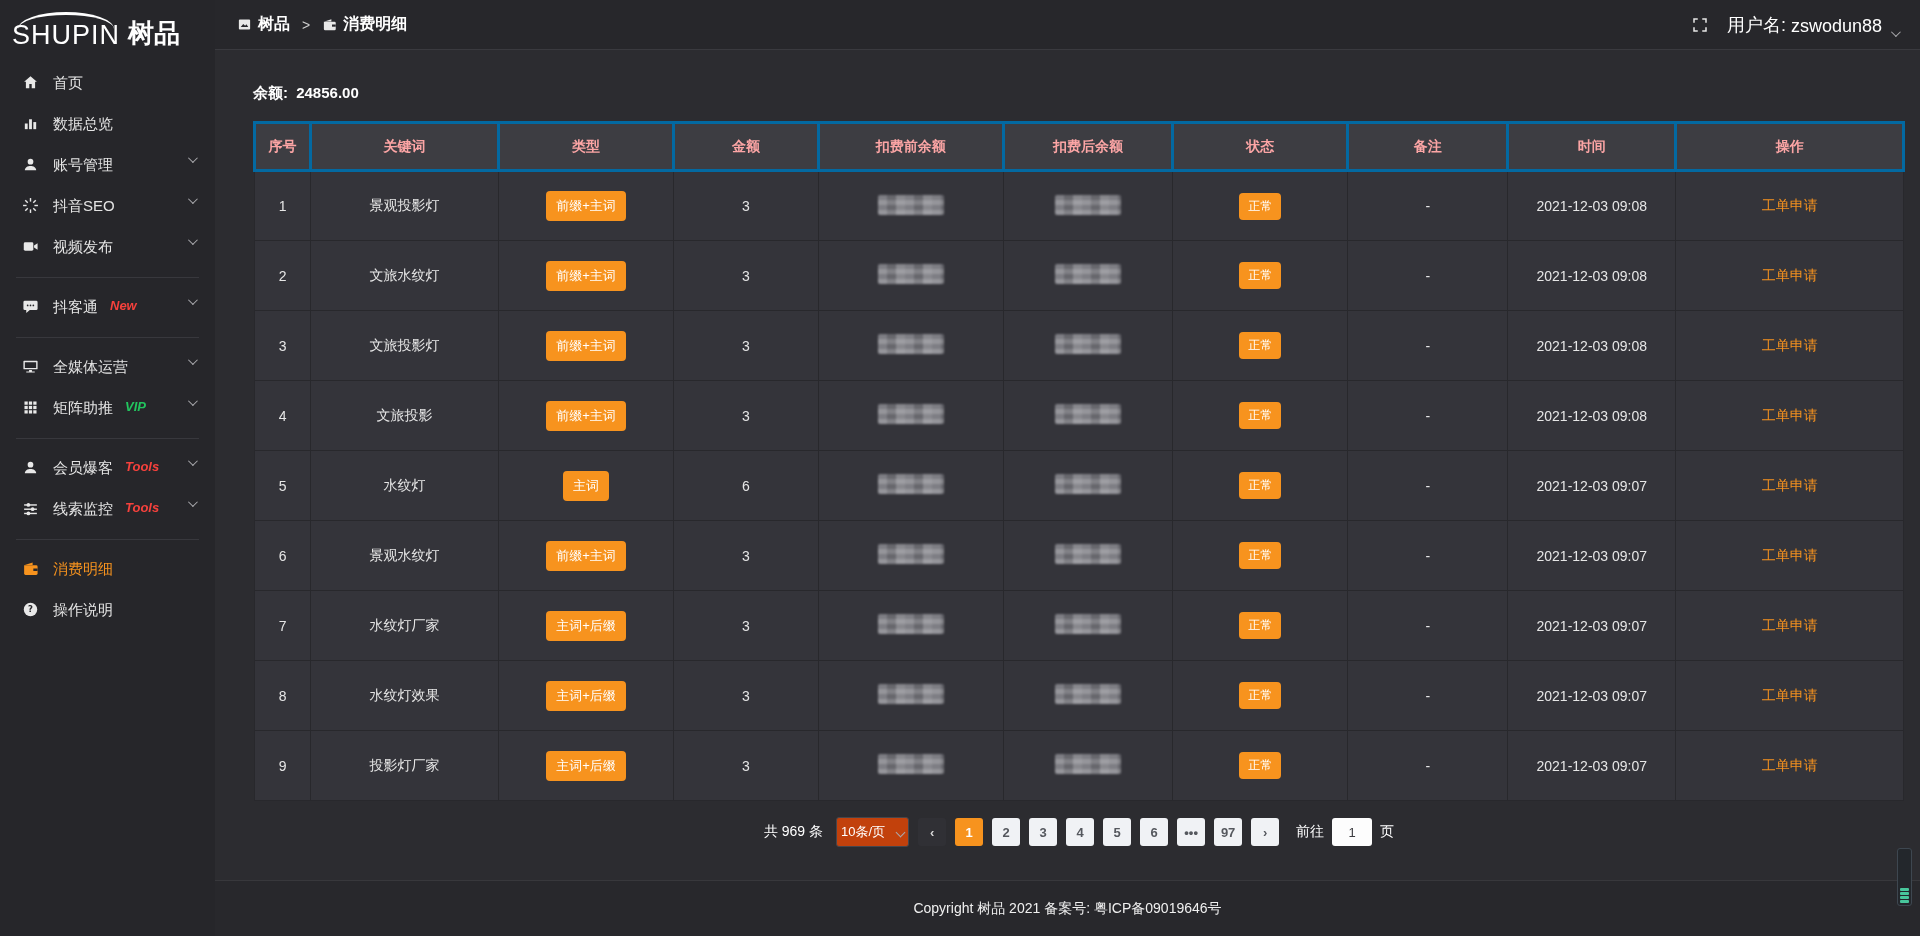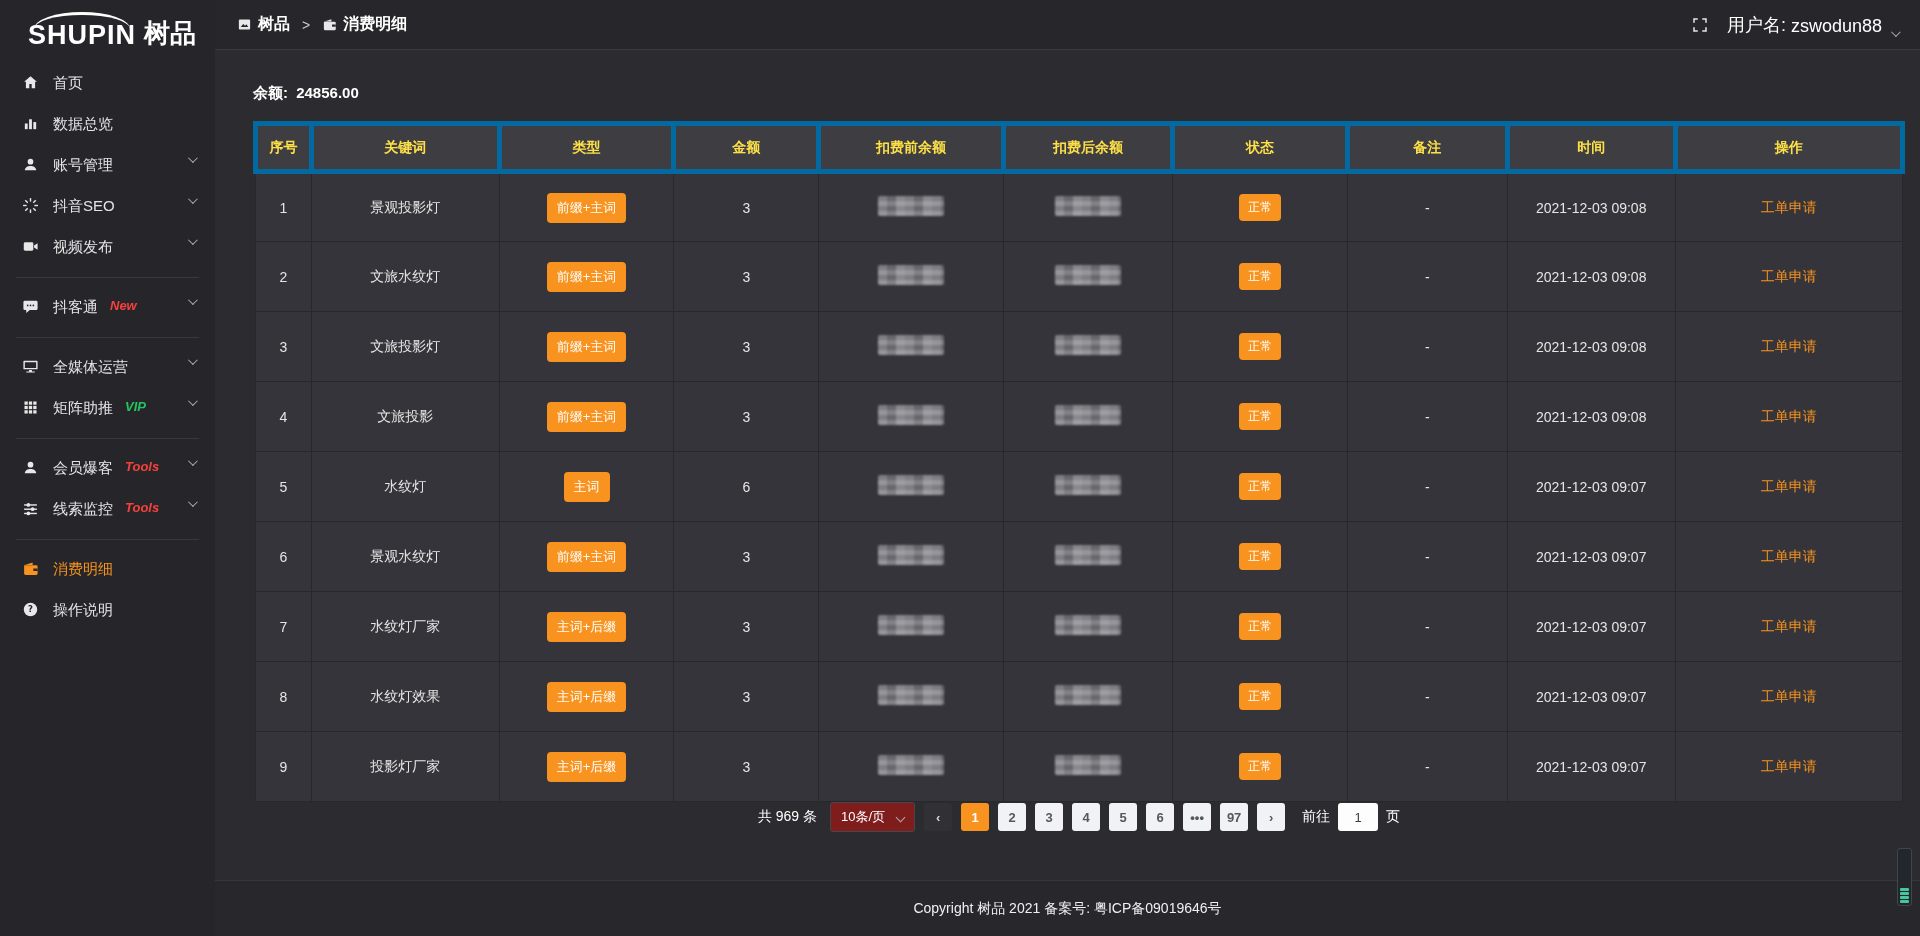--- a/index.html
+++ b/index.html
@@ -9,22 +9,22 @@
     background:#2c2c30; color:#e8e8e8; display:flex;
   }
   
   .sidebar {
     width:215px; min-width:215px; height:100%;
     background:#26262a; display:flex; flex-direction:column;
     padding-top:8px; overflow:hidden;
   }
   .logo { display:flex; align-items:flex-start; padding:4px 10px 14px 12px; cursor:default; }
   .logo-en {
-    font-size:27px; font-weight:700; letter-spacing:1px; color:#fff;
-    position:relative; padding-top:10px; line-height:1;margin-left:16px;
+    font-size:27px; font-weight:400; letter-spacing:1px; color:#fff;
+    position:relative; padding-top:10px; line-height:1;
   }
   .logo-en:before {
     content:""; position:absolute; top:0; left:6px; right:6px; height:14px;
     border-top:3px solid #fff; border-radius:50% 50% 0 0 / 100% 100% 0 0;
   }
   .logo-cn { font-size:26px; font-weight:700; color:#fff; margin-left:8px; padding-top:8px; line-height:1; }
   .nav-item {
     display:flex; padding:11px 20px 11px 22px;
     font-size:15px; color:#e4e4e4; cursor:pointer; white-space:nowrap;
   }
@@ -55,22 +55,22 @@
   .fs-btn { width:18px; height:18px; cursor:pointer; display:inline-flex; }
   .fs-btn svg { width:18px; height:18px; stroke:#e8e8e8; fill:none; stroke-width:2; }
   .userbox { display:flex; align-items:flex-end; font-size:18px; color:#fff; cursor:pointer; }
   .userbox .chev { margin-left:9px; }
   
   .content { flex:1; padding:20px 15px 0 38px; overflow:hidden; }
   .balance { font-size:15px; font-weight:700; color:#fff; margin:14px 0 18px 0; }
   .balance .v { margin-left:4px; }
   table.grid { width:100%; border-collapse:collapse; table-layout:fixed; }
   table.grid th {
-    background:#3d3d42; color:#fde047; font-size:14px; font-weight:600;
-    height:48px; text-align:center; border:5px solid #0369a1;
+    background:#3d3d42; color:#fca5a5; font-size:14px; font-weight:600;
+    height:48px; text-align:center; border:3px solid #0369a1;
   }
   table.grid td {
     background:#34343a; height:70px; text-align:center; vertical-align:middle;
     font-size:14px; color:#e6e6e6; border:1px solid #28282c;
   }
   th.c-no{width:3.4%} th.c-kw{width:11.4%} th.c-type{width:10.6%} th.c-amt{width:8.8%}
   th.c-pre{width:11.2%} th.c-post{width:10.3%} th.c-st{width:10.6%} th.c-rm{width:9.7%}
   th.c-tm{width:10.2%}
   .badge {
     display:inline-block; background:#f7931e; color:#fff; font-size:13px;
@@ -80,25 +80,25 @@
   .censored {
     display:inline-block; width:66px; height:20px; border-radius:2px; opacity:.85;
     background:
       repeating-linear-gradient(0deg, rgba(255,255,255,.18) 0 5px, rgba(0,0,0,.06) 5px 10px),
       repeating-linear-gradient(90deg,#94949a 0 9px,#77777d 9px 18px,#a0a0a6 18px 27px);
     filter:blur(1.3px);
   }
   .t-time { font-size:15px; }
   .action-link { color:#f7931e; font-size:14px; cursor:pointer; }
   
-  .pager { display:flex; align-items:center; justify-content:center; gap:9px; font-size:14px; color:#fff; }
+  .pager { display:flex; align-items:center; justify-content:center; gap:9px; margin-top:16px; font-size:14px; color:#fff; }
   .pg-total { margin-right:4px; }
   .pg-size {
-    background:#7f1d1d; border:1px solid #46464c; border-radius:3px; height:30px;
-    display:flex; align-items:center; padding:0 10px; gap:10px; cursor:pointer; font-size:13px;
+    background:#c2410c; border:1px solid #46464c; border-radius:3px; height:30px;
+    display:flex; align-items:center; padding:0 4px; gap:10px; cursor:pointer; font-size:13px;
   }
   .pg-size .chev { margin-left:2px; transform:rotate(45deg); }
   .pg-btn {
     min-width:28px; height:28px; border-radius:3px; background:#f0f2f5; color:#55585e;
     display:flex; align-items:center; justify-content:center; font-size:13px; font-weight:600;
     cursor:pointer; padding:0 4px;
   }
   .pg-btn.dark { background:#303035; color:#d8d8d8; }
   .pg-btn.active { background:#f7931e; color:#fff; }
   .pg-goto { display:flex; align-items:center; gap:8px; margin-left:8px; }

